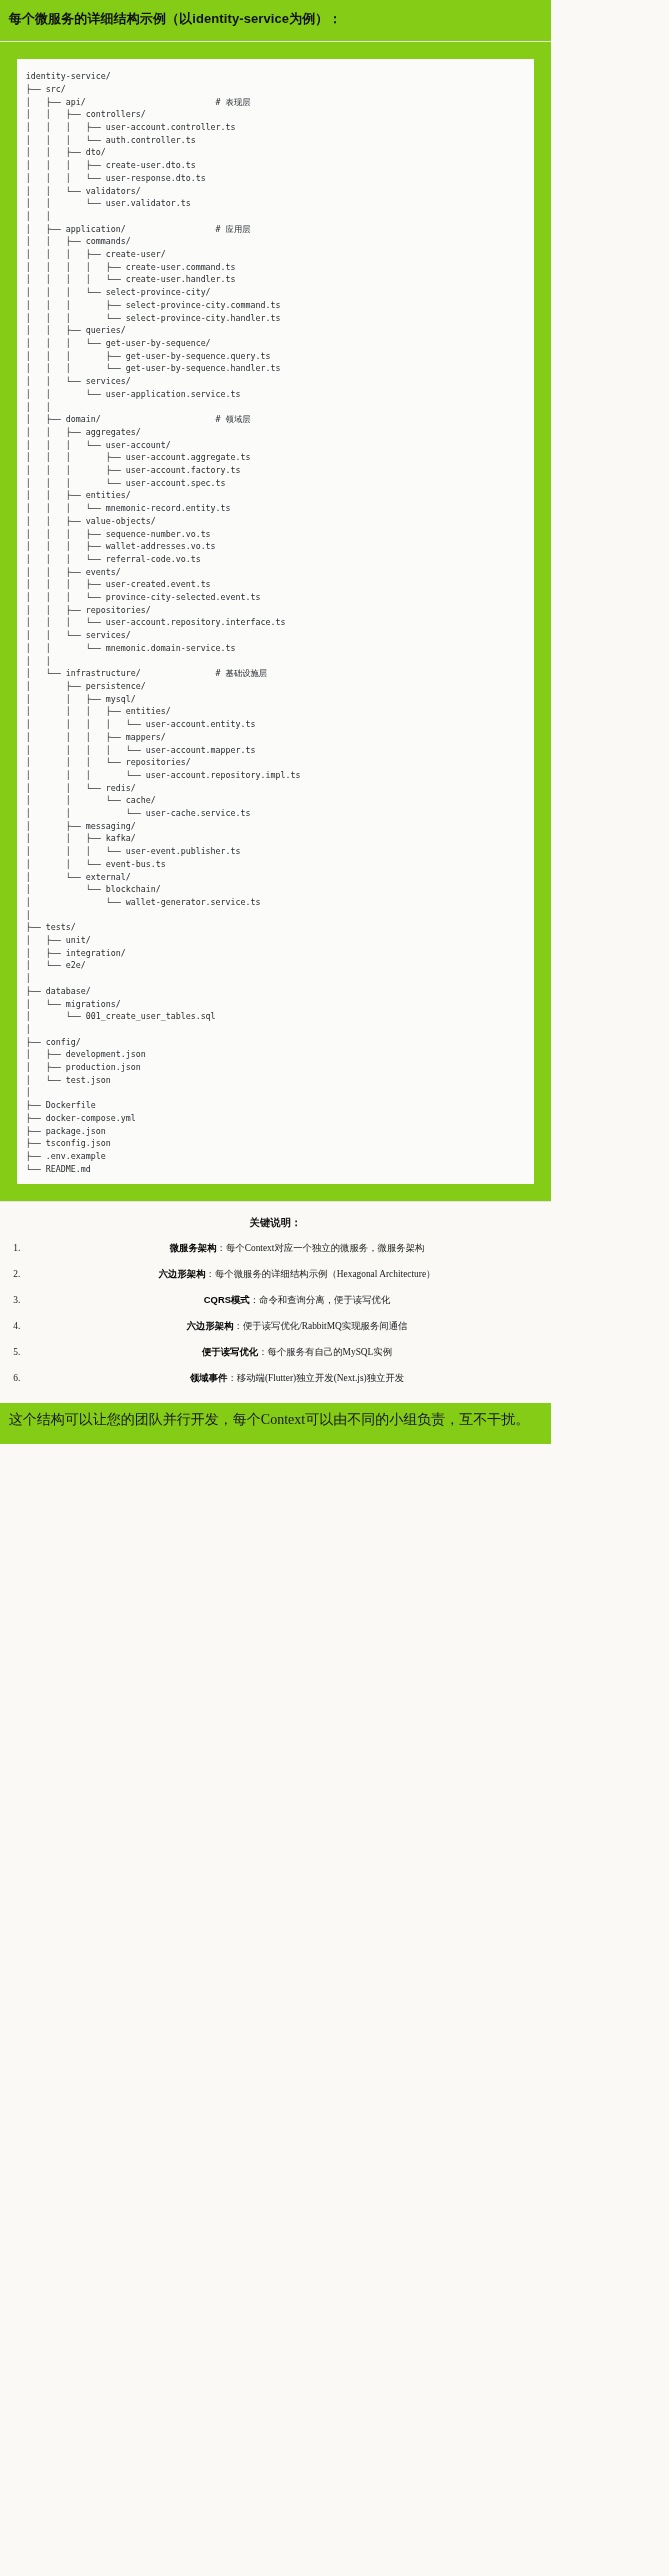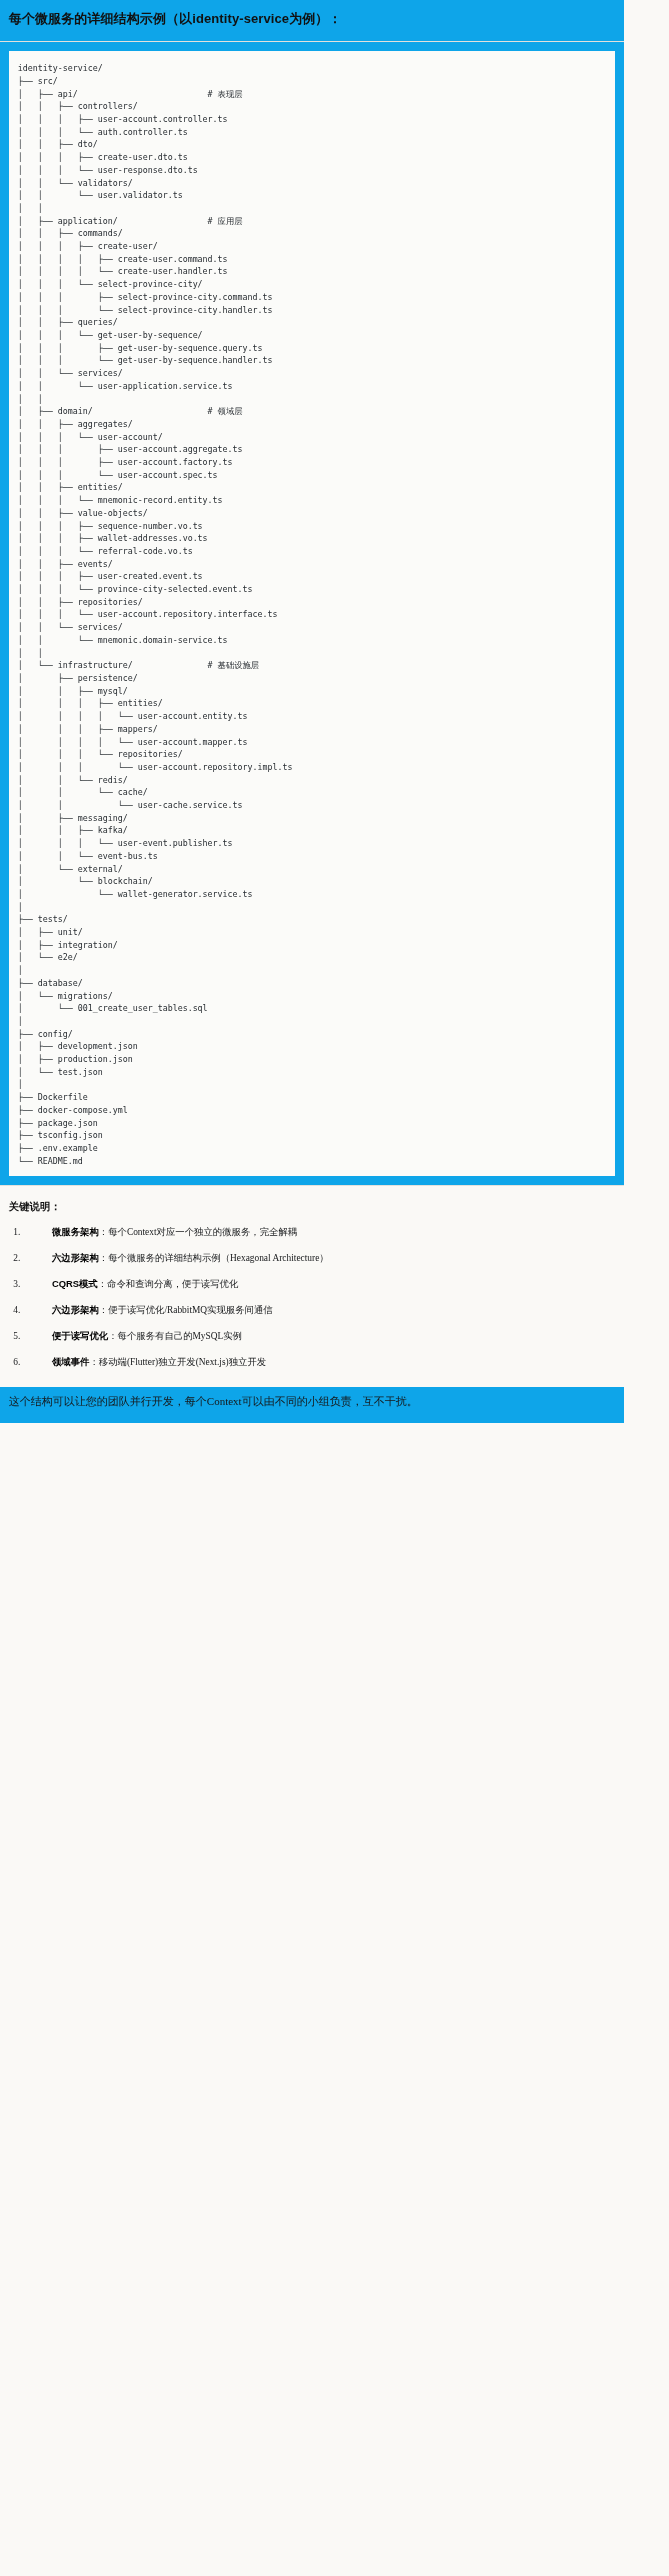--- a/index.html
+++ b/index.html
@@ -8,23 +8,23 @@
     padding: 0;
     background: #faf9f6;
   }
   body {
     width: 669px;
     font-family: "Liberation Serif", "DejaVu Serif", serif;
     color: #1a1a1a;
     -webkit-font-smoothing: antialiased;
   }
   .page {
-    width: 624px;
+    width: 551px;
     box-sizing: border-box;
-    background: #0ea5e9;
+    background: #84cc16;
   }
 
   
   .doc-heading {
     font-family: "Liberation Sans", "DejaVu Sans", sans-serif;
     font-weight: bold;
     font-size: 13px;
     line-height: 1.45;
     color: #111111;
     padding: 10px 8.8px 12.5px 8.8px;
@@ -36,38 +36,39 @@
     background: #e3e1dc;
     border: 0;
     margin: 0;
     width: 100%;
   }
 
   
   .code-block {
     background: #fbfbf9;
     padding: 11.3px 8.8px 8.8px 8.8px;
-    margin: 9px;
+    margin: 17px;
   }
   pre.tree {
     margin: 0;
     font-family: "DejaVu Sans Mono", "Liberation Mono", monospace;
     font-size: 8.3px;
     line-height: 12.7px;
     color: #262b30;
     white-space: pre;
     tab-size: 4;
     letter-spacing: 0px;
     overflow: visible;
   }
 
   
   .notes {
     padding: 13.8px 8.8px 5px 8.8px;
     background: #faf9f6;
+    text-align: center;
   }
   .notes-title {
     font-family: "Liberation Sans", "DejaVu Sans", sans-serif;
     font-weight: bold;
     font-size: 10.3px;
     color: #111111;
     margin: 0 0 11.3px 0;
     letter-spacing: 0.1px;
   }
   ol.note-list {
@@ -89,21 +90,21 @@
     font-family: "Liberation Sans", "DejaVu Sans", sans-serif;
     font-weight: bold;
     color: #000000;
     margin-left: 28px;
   }
   .note-desc {
     font-family: "Liberation Serif", "DejaVu Serif", serif;
   }
   .closing {
     font-family: "Liberation Serif", "DejaVu Serif", serif;
-    font-size: 11px;
+    font-size: 14px;
     line-height: 1.6;
     color: #16181a;
     margin: 6.3px 0 0 0;
     padding: 0 8.8px 12.5px 8.8px;
   }
 </style>
 </head>
 <body>
 
 <div class="page">
@@ -202,21 +203,21 @@
 └── README.md</pre>
   </div>
 
   <hr class="rule">
 
   <div class="notes">
     <div class="notes-title">关键说明：</div>
 
     <ol class="note-list">
       <li>
-        <span class="note-term">微服务架构</span><span class="note-desc">：每个Context对应一个独立的微服务，完全解耦</span>
+        <span class="note-term">微服务架构</span><span class="note-desc">：每个Context对应一个独立的微服务，微服务架构</span>
       </li>
       <li>
         <span class="note-term">六边形架构</span><span class="note-desc">：每个微服务的详细结构示例（Hexagonal Architecture）</span>
       </li>
       <li>
         <span class="note-term">CQRS模式</span><span class="note-desc">：命令和查询分离，便于读写优化</span>
       </li>
       <li>
         <span class="note-term">六边形架构</span><span class="note-desc">：便于读写优化/RabbitMQ实现服务间通信</span>
       </li>

